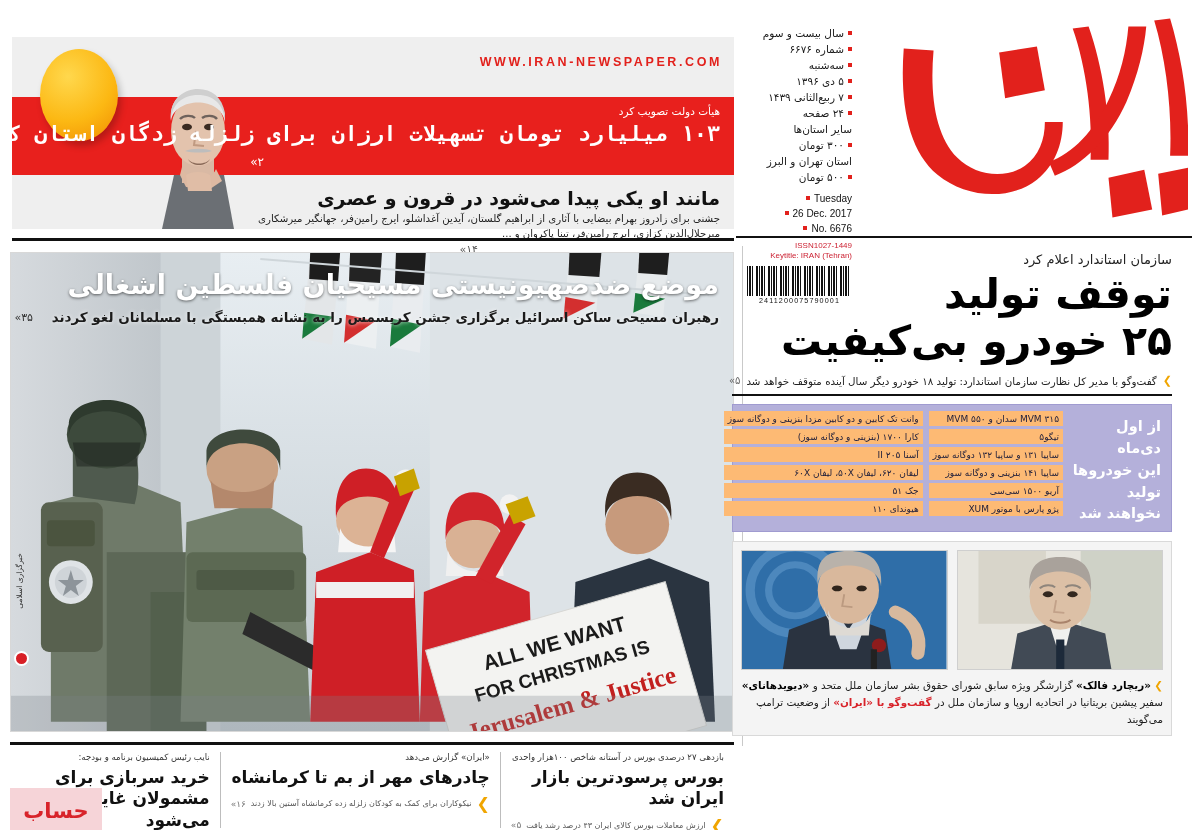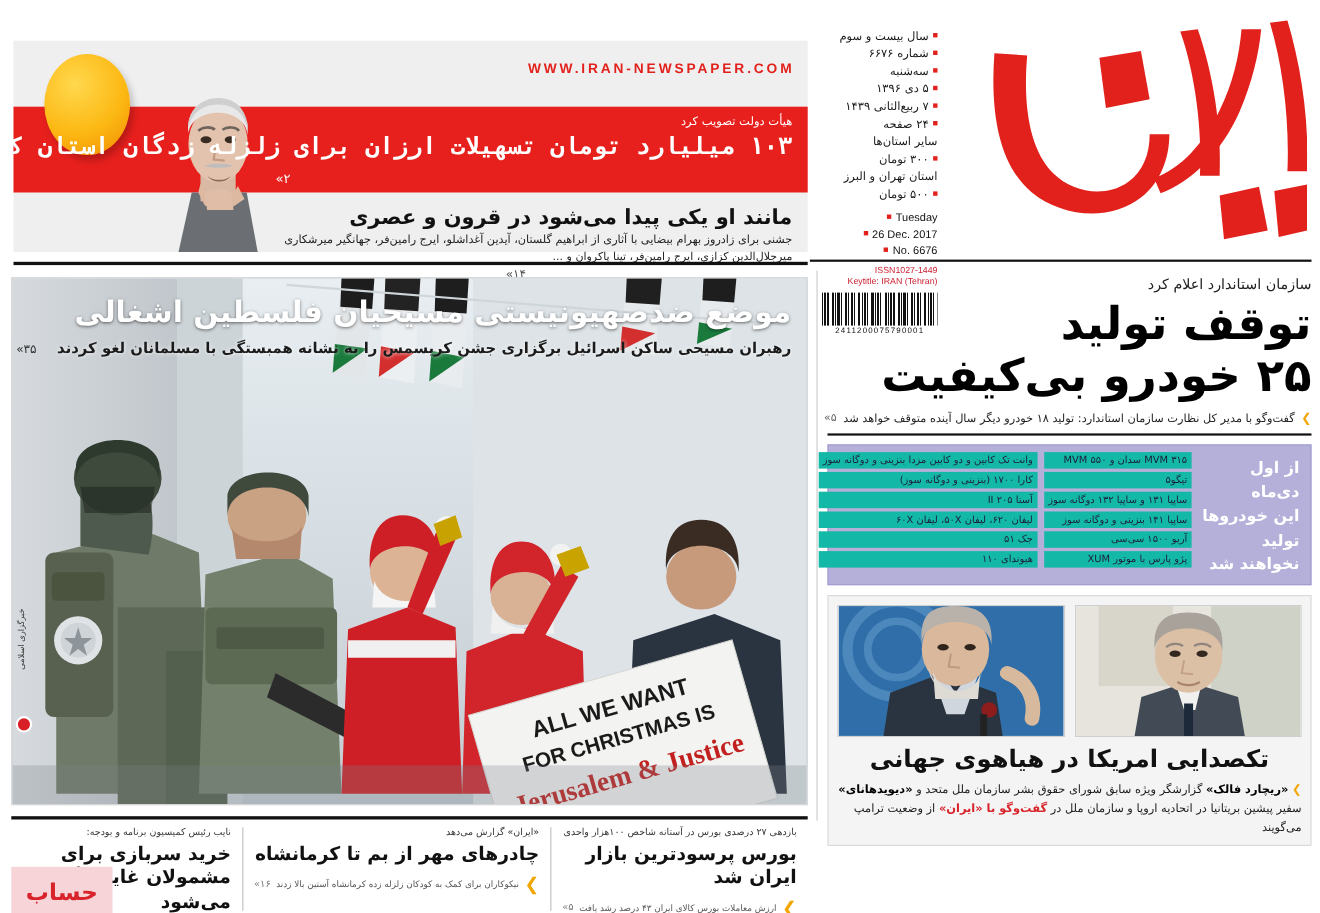--- a/index.html
+++ b/index.html
@@ -89,40 +89,40 @@
             direction:rtl; white-space:nowrap; font-weight:600;
             text-shadow:0 0 4px rgba(255,255,255,.85); }
   .ph-pg { position:absolute; right:700px; top:58px; font-size:11px; color:#333; }
   .credit { position:absolute; left:4px; top:300px; width:16px; font-size:7.5px;
             color:#333; writing-mode:vertical-rl; transform:rotate(180deg);
             white-space:nowrap; letter-spacing:.3px; }
   .credit-dot { position:absolute; left:3px; top:398px; width:15px; height:15px;
                 border-radius:50%; background:#d81f26; border:2px solid #fff; }
 
   
-  .rcol { position:absolute; left:752px; top:2px; width:440px; }
+  .rcol { position:absolute; left:732px; top:2px; width:440px; }
   .r-kicker { text-align:right; font-size:13px; color:#222; direction:rtl; margin-top:4px; }
   .r-head { text-align:right; direction:rtl; font-weight:bold; color:#000;
             font-size:41px; line-height:1.14; margin-top:4px; letter-spacing:-.5px; }
   .r-head .l2 { display:block; }
   .r-sub-row { display:flex; align-items:center; justify-content:flex-start;
                direction:rtl; margin-top:10px; gap:6px; }
   .r-sub { font-size:10.3px; color:#222; direction:rtl; white-space:nowrap; }
   .chev { color:#f0a500; font-size:11px; }
   .r-pg { font-size:10px; color:#666; margin-right:auto; }
 
   .r-rule { height:2px; background:#111; margin-top:7px; }
 
   
   .tbl-wrap { margin-top:8px; background:#b4b0da; padding:6px; display:flex;
               direction:rtl; gap:6px; border:1px solid #a09bd0; }
   .tbl-title { width:96px; flex:0 0 96px; color:#fff; font-weight:bold; font-size:14.5px;
                line-height:1.5; text-align:right; direction:rtl; padding:5px 4px 0 0; }
   .tbl-col { flex:1; display:flex; flex-direction:column; gap:3px; }
-  .tcell { background:#14b8a6; height:15px; font-size:9px; color:#1d1d3a;
+  .tcell { background:#fdba74; height:15px; font-size:9px; color:#1d1d3a;
            text-align:right; direction:rtl; padding:1px 4px 0 4px; line-height:14px;
            white-space:nowrap; overflow:hidden; }
 
   
   .br-box { margin-top:9px; border:1px solid #d9d9d9; background:#f4f4f4; padding:8px; }
   .br-photos { display:flex; direction:rtl; gap:9px; }
   .br-ph { flex:1; height:120px; border:1px solid #cfcfcf; overflow:hidden; position:relative; }
   .br-ph svg { width:100%; height:100%; display:block; }
   .br-head { text-align:center; direction:rtl; font-weight:bold; font-size:22px;
              color:#111; margin-top:8px; }
@@ -436,21 +436,20 @@
               <ellipse cx="93" cy="38" rx="5" ry="3" fill="#30251c"></ellipse>
               <ellipse cx="117" cy="38" rx="5" ry="3" fill="#30251c"></ellipse>
               <path d="M100 44 L98 56 L108 57" stroke="#bb9a80" stroke-width="1.8" fill="none"></path>
               <path d="M150 62 C166 68 176 84 172 104" stroke="#d7b99e" stroke-width="13" fill="none" stroke-linecap="round"></path>
               <circle cx="134" cy="96" r="7" fill="#8d1c1c"></circle>
               <rect x="126" y="100" width="6" height="20" fill="#222"></rect>
             </svg>
           </div>
         </div>
 
-        <div class="br-head">تکصدایی امریکا در هیاهوی جهانی</div>
 
         <div class="br-l1">
           <span class="br-chev">❯</span>
           <b>«ریچارد فالک»</b>
           <span>گزارشگر ویژه سابق شورای حقوق بشر سازمان ملل متحد و</span>
           <b>«دیویدهاناى»</b>
         </div>
         <div class="br-l2">
           <span>سفیر پیشین بریتانیا در اتحادیه اروپا و سازمان ملل در</span>
           <span class="red">گفت‌وگو با «ایران»</span>

